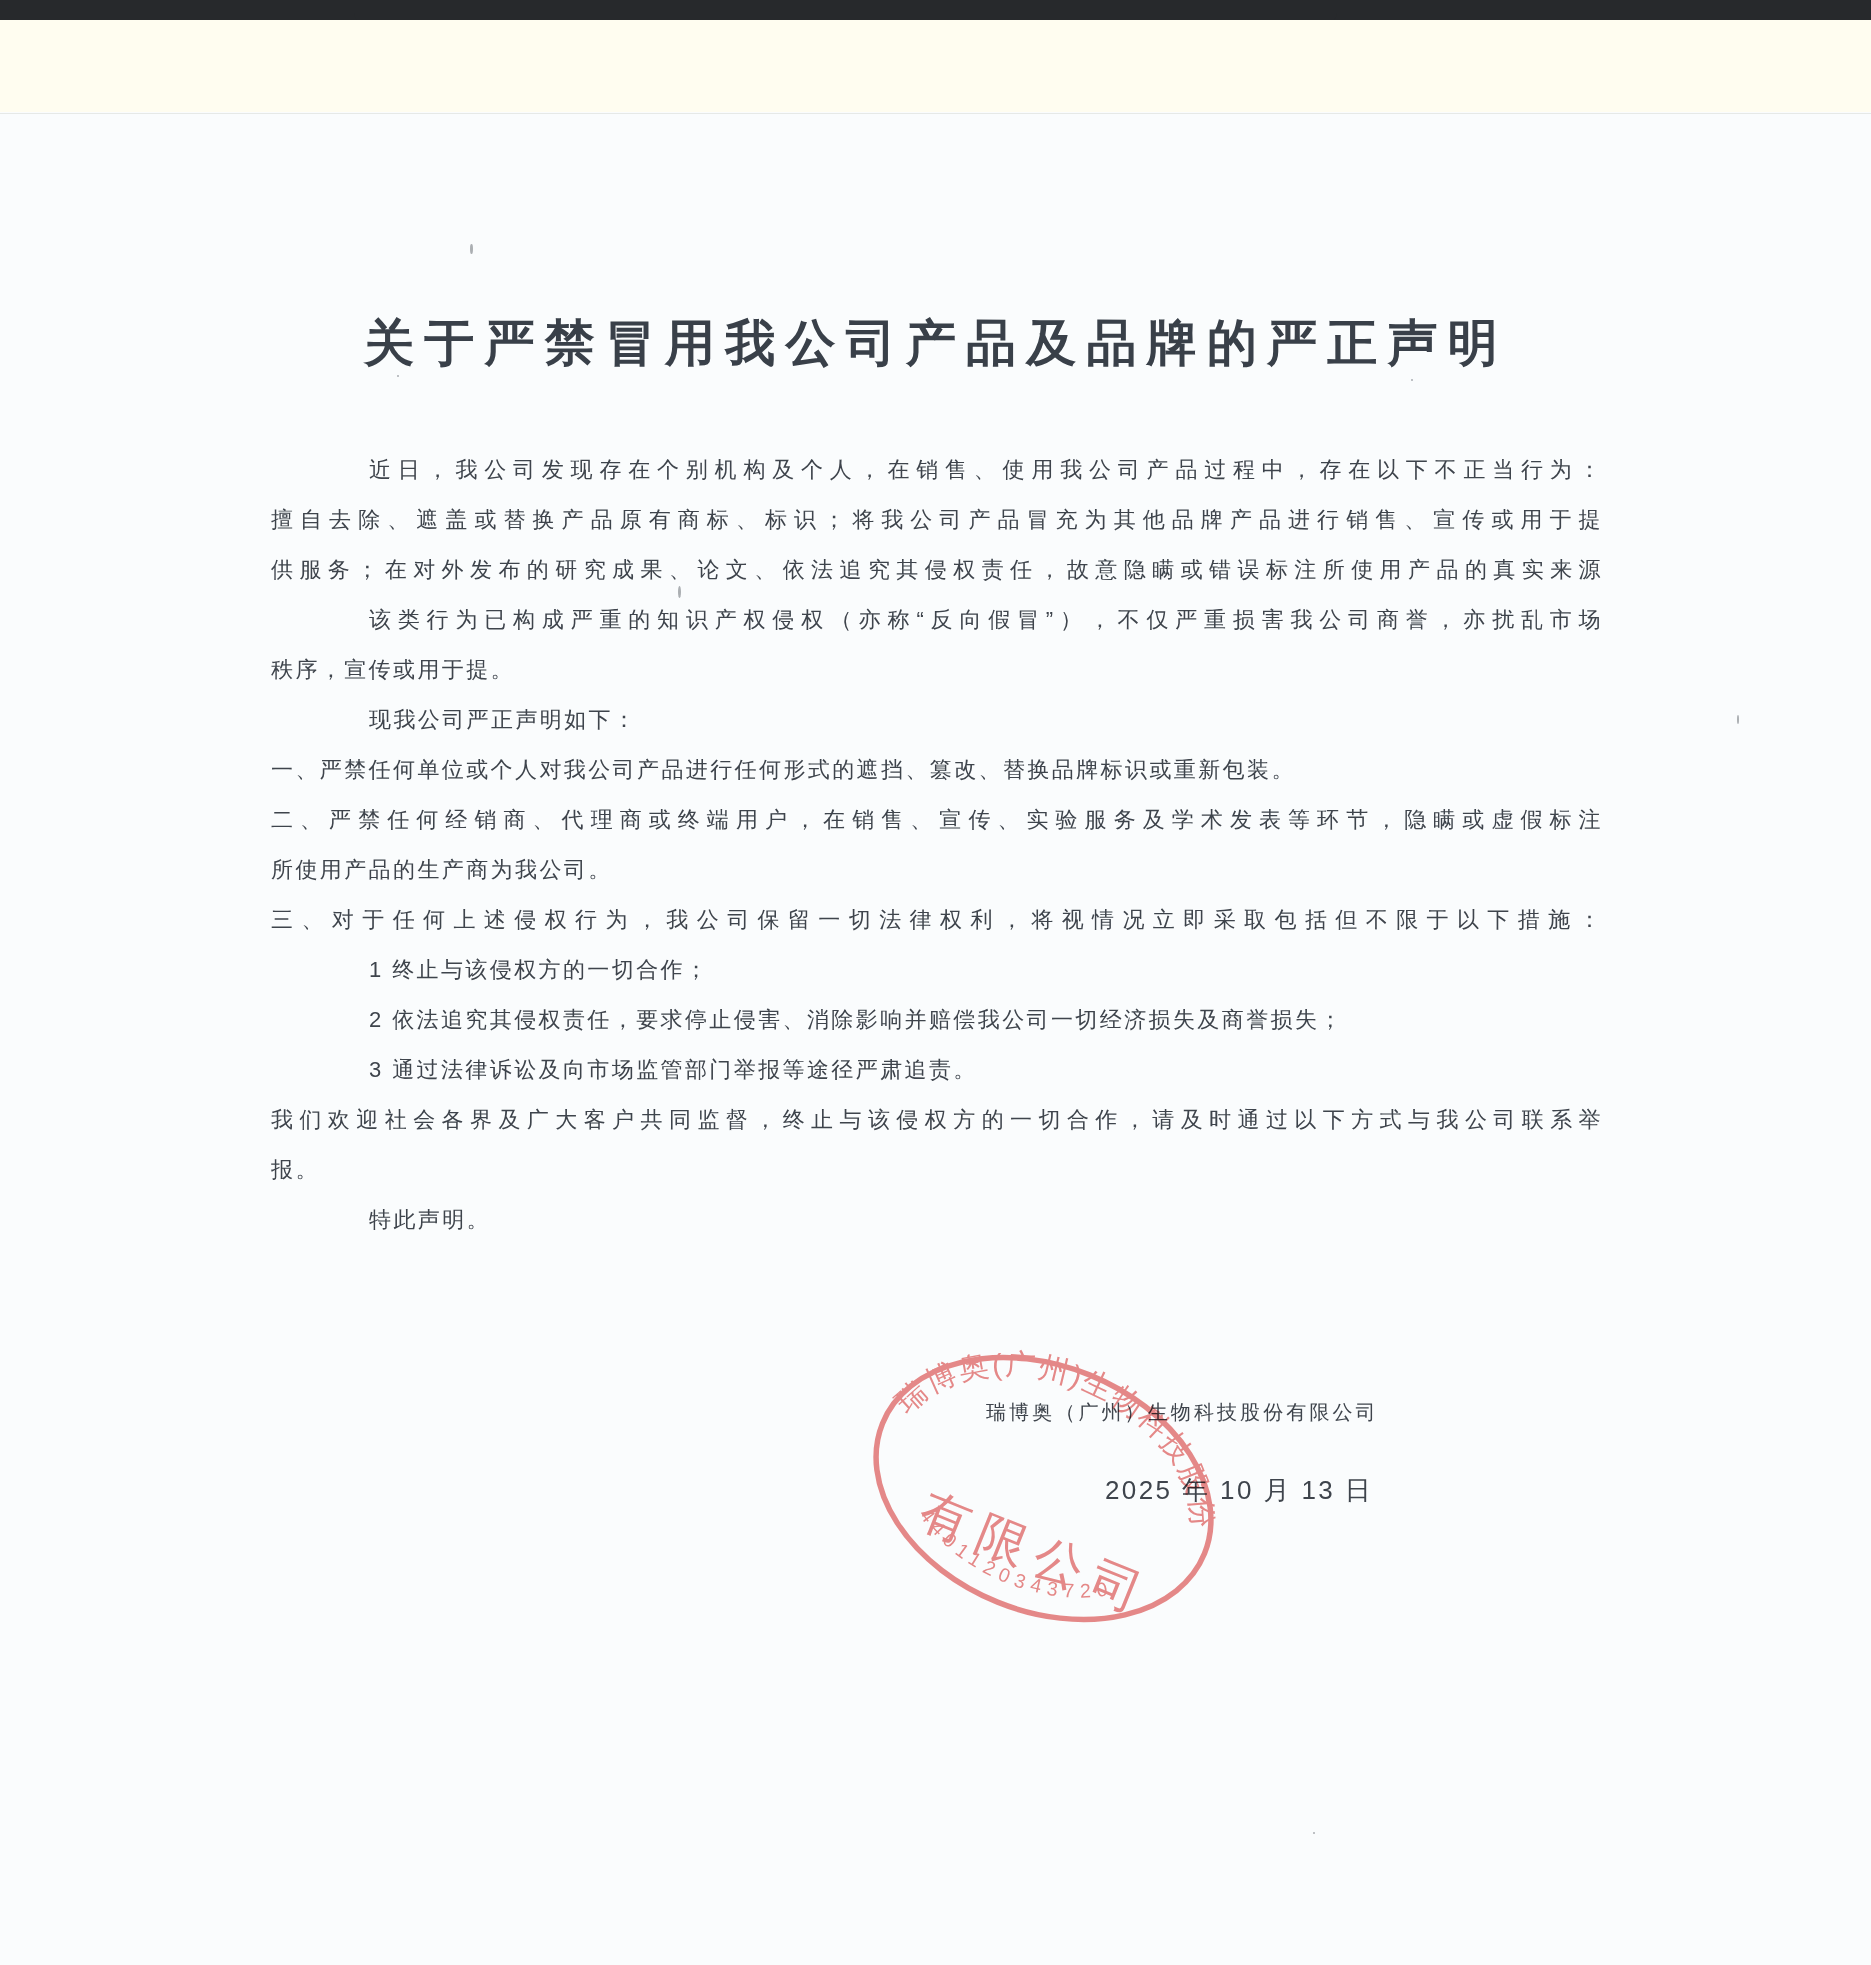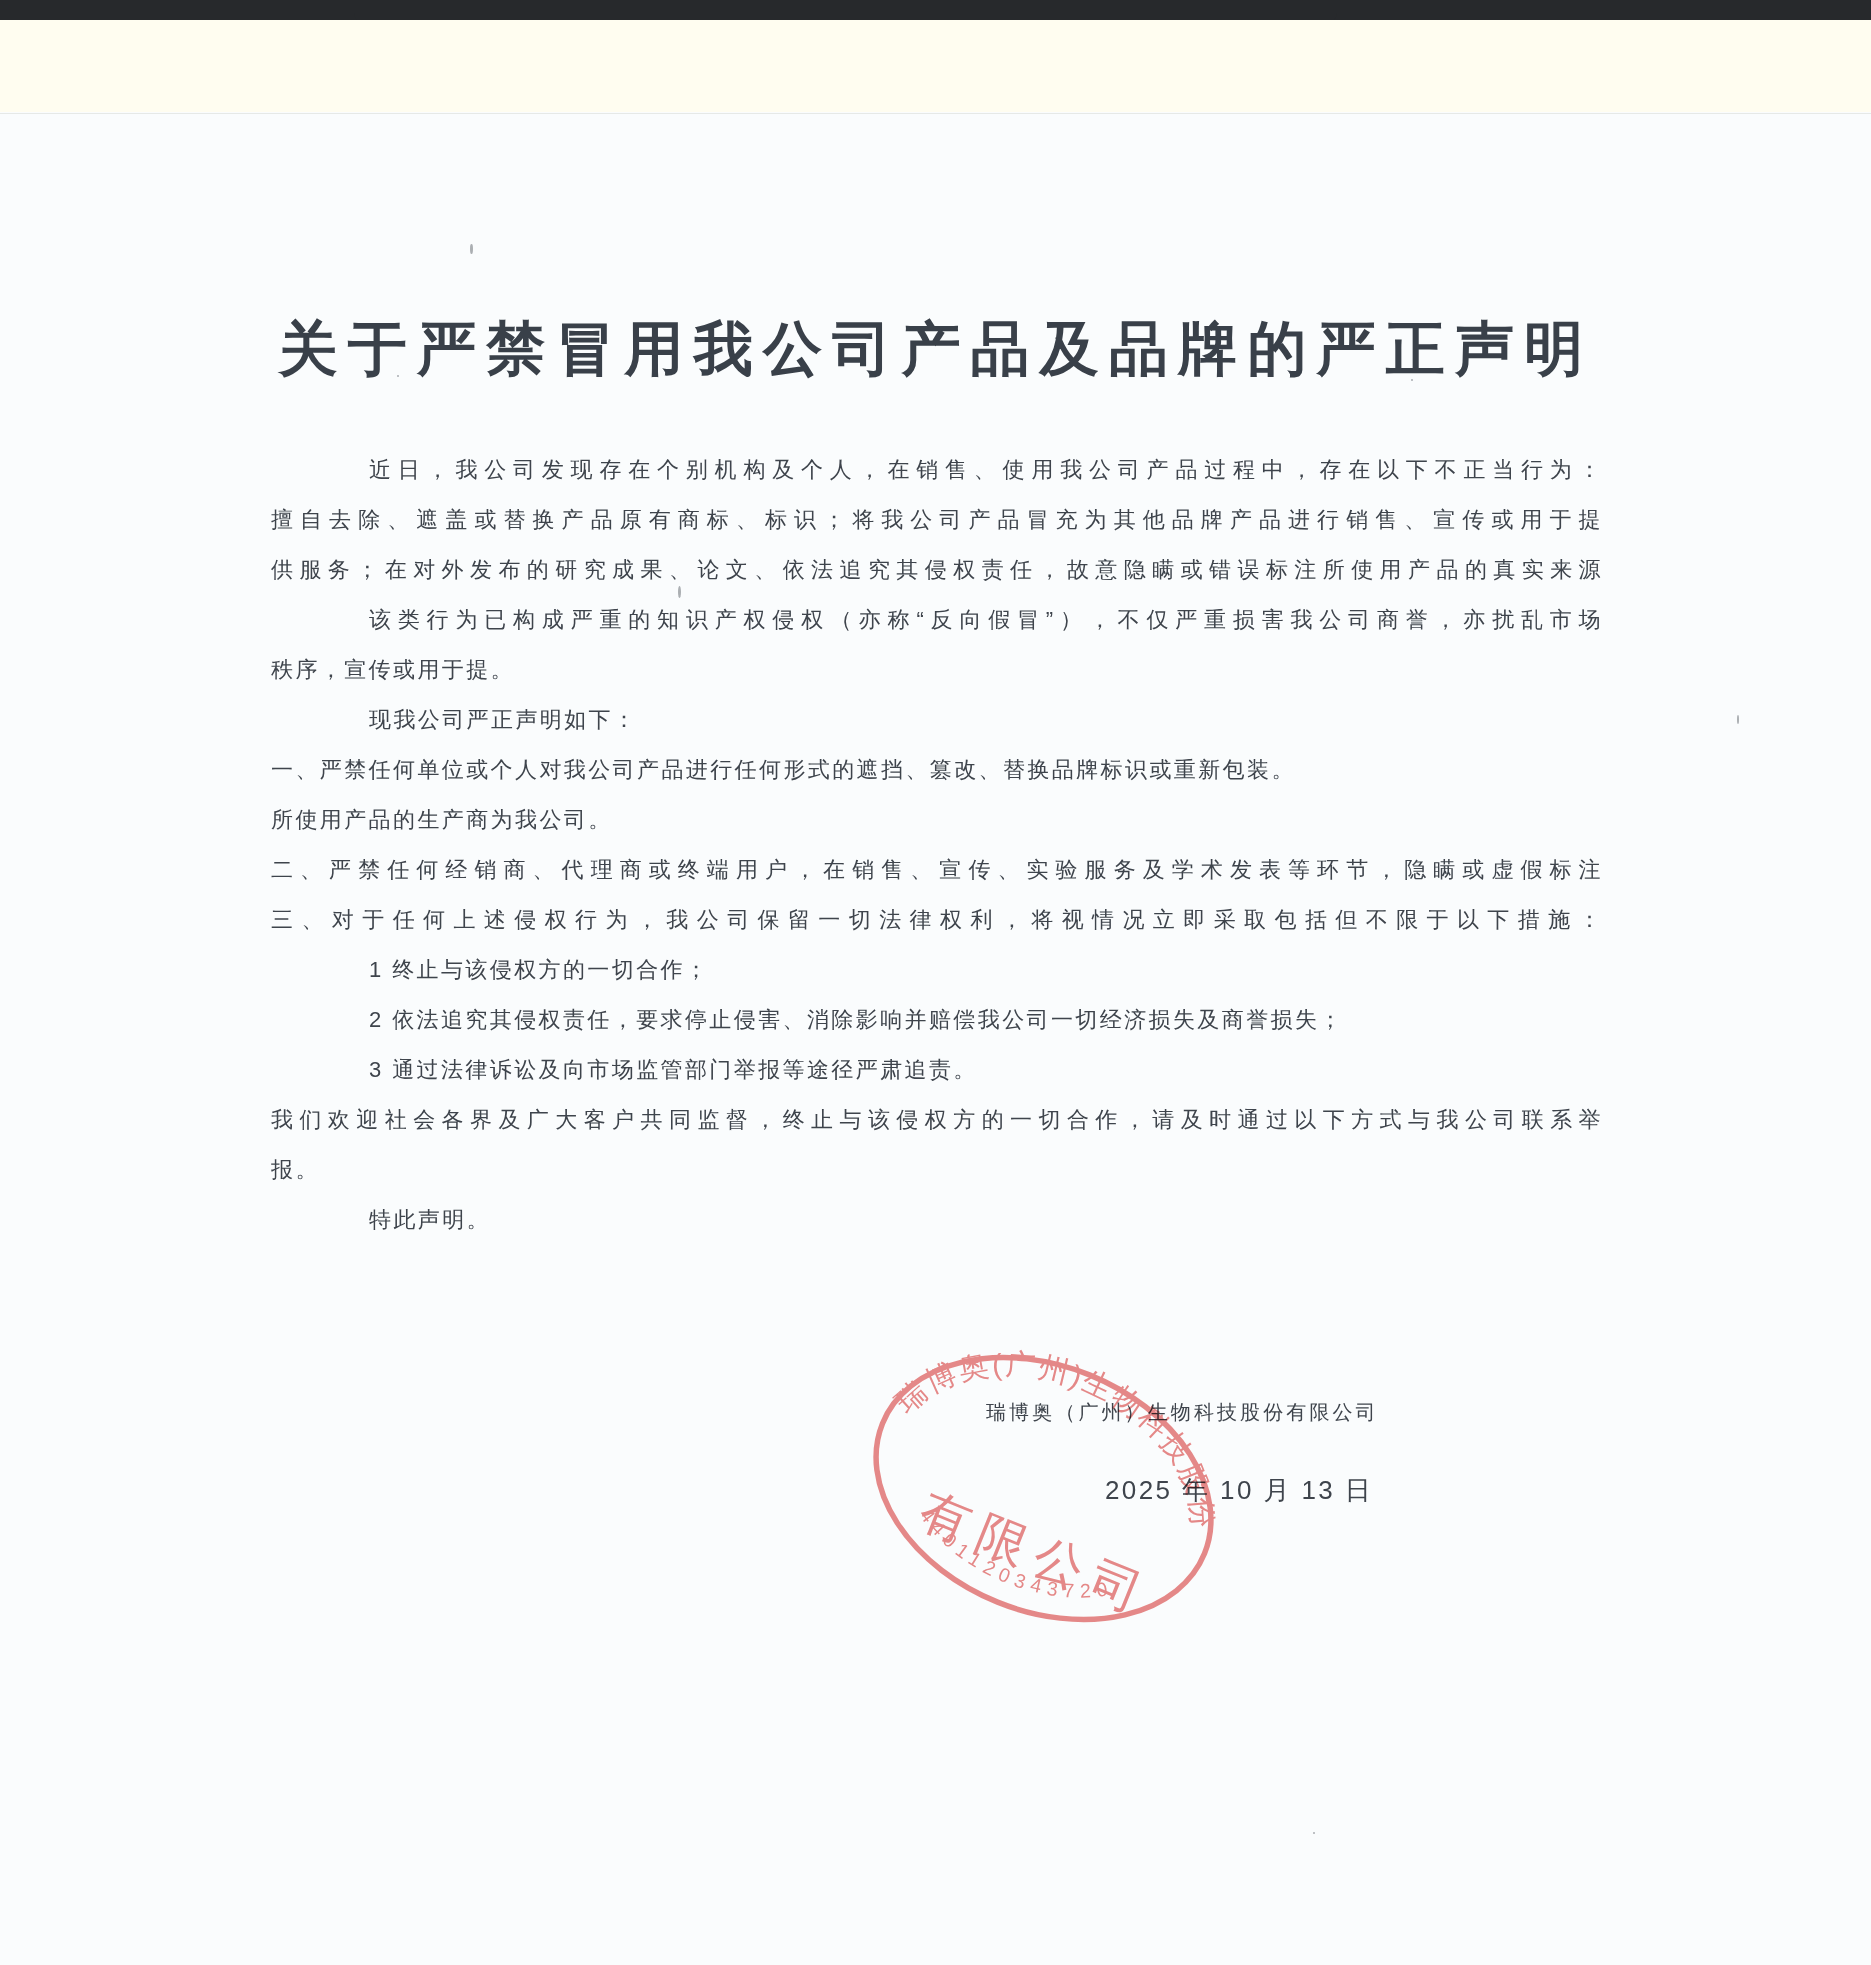--- a/index.html
+++ b/index.html
@@ -15,21 +15,21 @@
   .scan-bar{position:absolute;left:0;top:0;width:100%;height:20.4px;background:#27292c;}
   .scan-bar-left{position:absolute;left:0;top:0;width:385px;height:31px;background:#27292c;border-radius:0 0 10.2px 1.6px;}
   .scan-bar-mid{position:absolute;left:354px;top:0;width:983px;height:24.4px;background:#27292c;border-radius:0 0 11.8px 11.8px;}
   .band-top{position:absolute;left:0;top:20.4px;width:100%;height:92px;background:#fffdf0;}
   .seam{position:absolute;left:0;top:113px;width:100%;height:1.2px;background:#cfd2cc;opacity:.45;}
   .speck{position:absolute;border-radius:50%;background:#6a6f74;opacity:.55;}
 
   .title{
     position:absolute;left:0;top:310px;width:100%;
     text-align:center;
-    font-size:59px;font-weight:bold;letter-spacing:10.2px;
+    font-size:50px;font-weight:bold;letter-spacing:10.2px;
     color:#394049;white-space:nowrap;
   }
 
   .body-block{
     position:absolute;left:271px;top:445px;width:1332px;
     font-size:22px;letter-spacing:2.4px;
   }
   .line{
     width:1332px;height:50px;line-height:50px;
     white-space:nowrap;box-sizing:border-box;
@@ -73,22 +73,22 @@
   <div class="title">关于严禁冒用我公司产品及品牌的严正声明</div>
 
   <div class="body-block">
     <div class="line ind just">近日，我公司发现存在个别机构及个人，在销售、使用我公司产品过程中，存在以下不正当行为：</div>
     <div class="line just">擅自去除、遮盖或替换产品原有商标、标识；将我公司产品冒充为其他品牌产品进行销售、宣传或用于提</div>
     <div class="line just">供服务；在对外发布的研究成果、论文、依法追究其侵权责任，故意隐瞒或错误标注所使用产品的真实来源</div>
     <div class="line ind just">该类行为已构成严重的知识产权侵权（亦称“反向假冒”），不仅严重损害我公司商誉，亦扰乱市场</div>
     <div class="line">秩序，宣传或用于提。</div>
     <div class="line ind">现我公司严正声明如下：</div>
     <div class="line">一、严禁任何单位或个人对我公司产品进行任何形式的遮挡、篡改、替换品牌标识或重新包装。</div>
+    <div class="line just">二、严禁任何经销商、代理商或终端用户，在销售、宣传、实验服务及学术发表等环节，隐瞒或虚假标注</div>
     <div class="line">所使用产品的生产商为我公司。</div>
-    <div class="line just">二、严禁任何经销商、代理商或终端用户，在销售、宣传、实验服务及学术发表等环节，隐瞒或虚假标注</div>
     <div class="line just">三、对于任何上述侵权行为，我公司保留一切法律权利，将视情况立即采取包括但不限于以下措施：</div>
     <div class="line ind">1  终止与该侵权方的一切合作；</div>
     <div class="line ind">2  依法追究其侵权责任，要求停止侵害、消除影响并赔偿我公司一切经济损失及商誉损失；</div>
     <div class="line ind">3  通过法律诉讼及向市场监管部门举报等途径严肃追责。</div>
     <div class="line just">我们欢迎社会各界及广大客户共同监督，终止与该侵权方的一切合作，请及时通过以下方式与我公司联系举</div>
     <div class="line">报。</div>
     <div class="line ind">特此声明。</div>
   </div>
 
   <div class="sig-company">瑞博奥（广州）生物科技股份有限公司</div>

